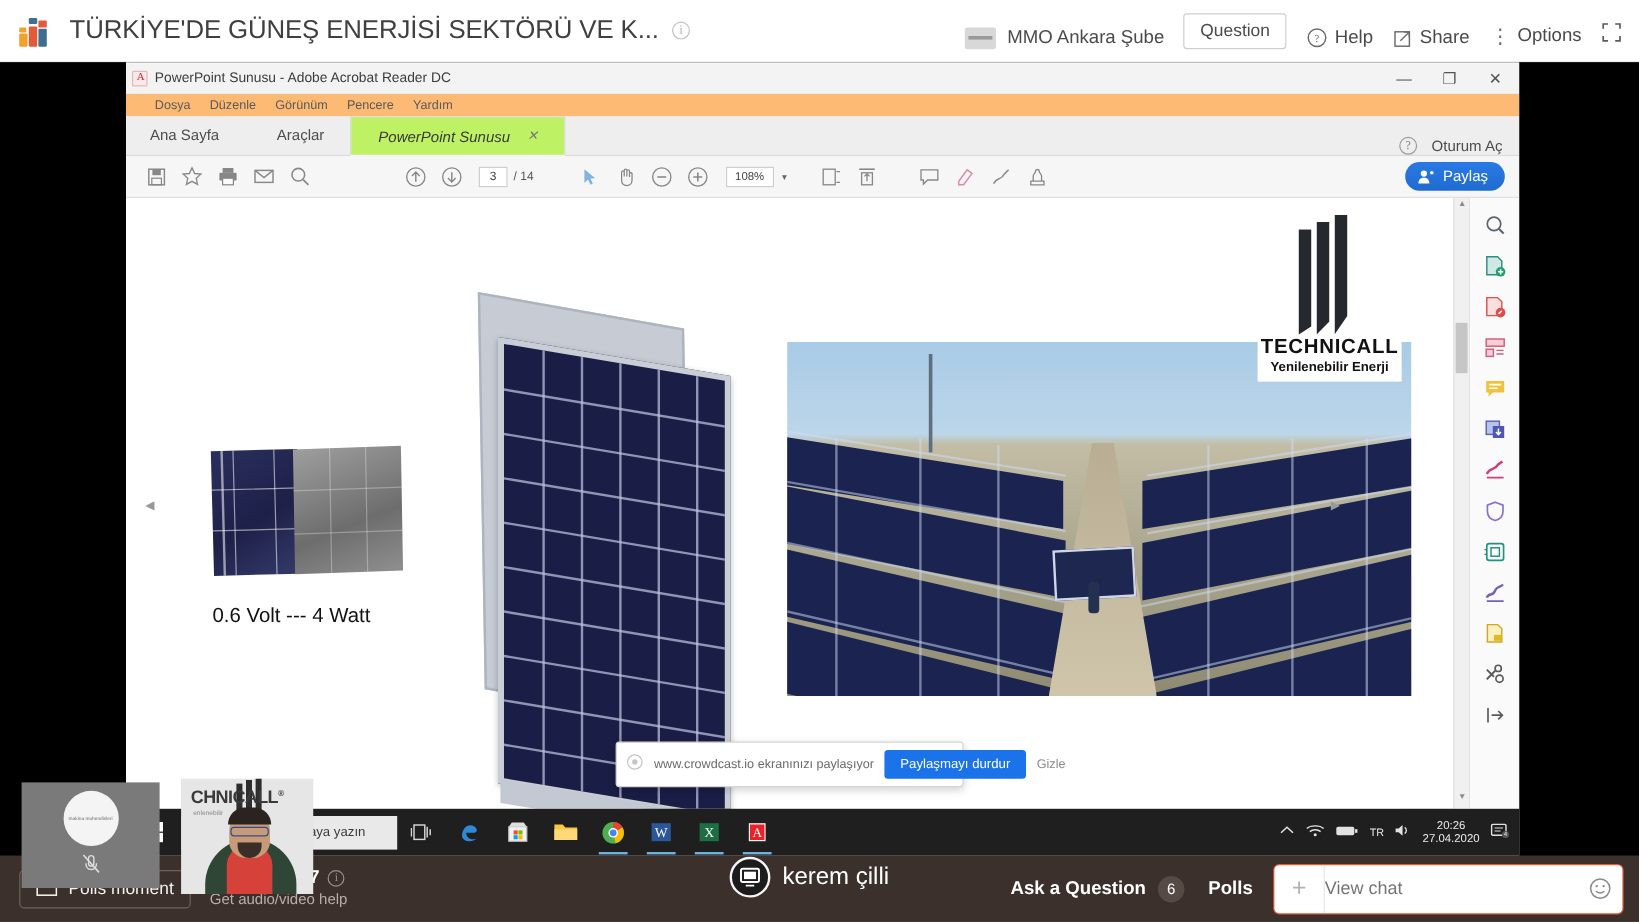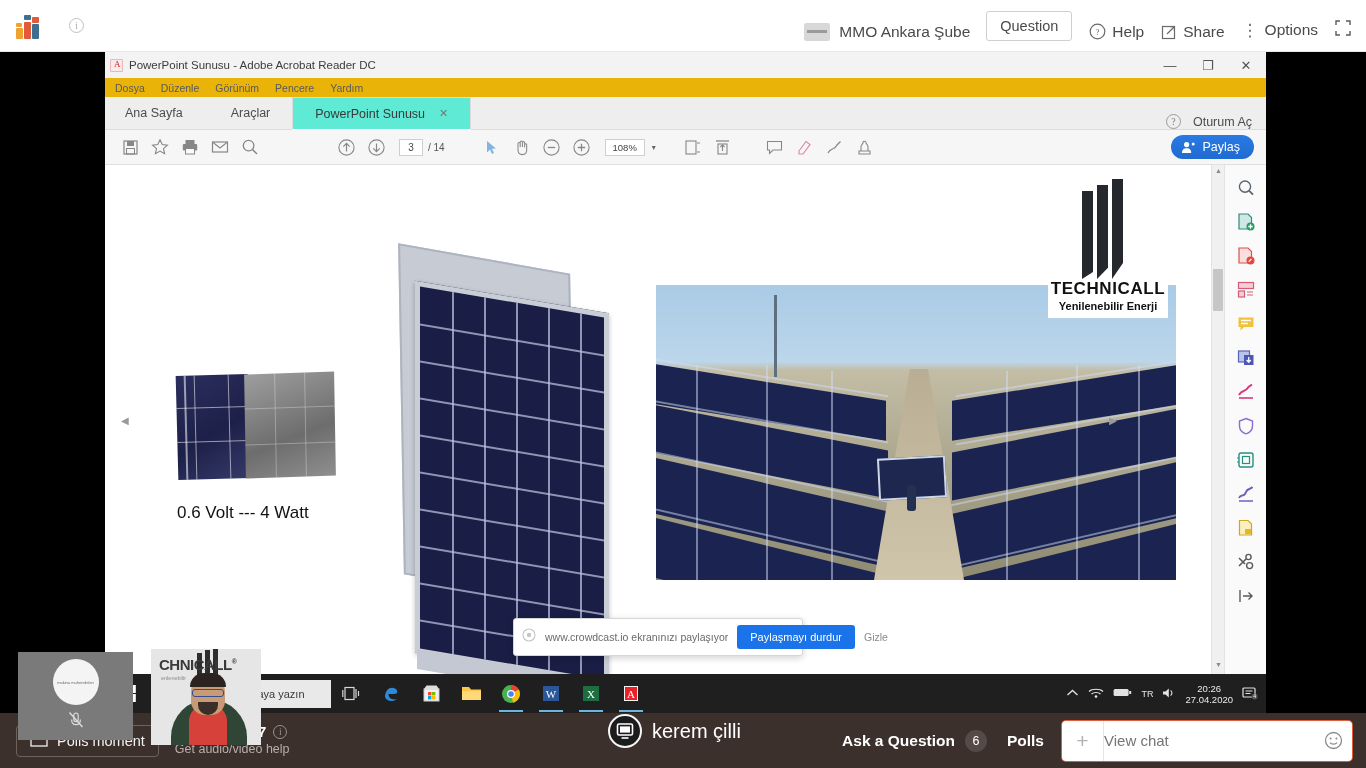--- a/index.html
+++ b/index.html
@@ -106,37 +106,37 @@
   #ac-title { font-size: 11.5px; color: #3c3c3c; }
   .win-btn {
     position: absolute; top: 0; width: 38px; height: 26px;
     display: flex; align-items: center; justify-content: center;
     color: #555; font-size: 13px; cursor: pointer;
   }
   #win-min { right: 77px; } #win-max { right: 39px; } #win-close { right: 1px; }
 
   #ac-menubar {
     height: 19px; display: flex; align-items: center;
-    padding-left: 10px; gap: 16px; background: #eab308;
+    padding-left: 24px; gap: 16px; background: #fdba74;
   }
   .ac-menu { font-size: 10.5px; color: #5a5a5a; cursor: pointer; }
 
   #ac-tabbar {
     height: 33px; background: #eeeeee; display: flex; align-items: flex-end;
     position: relative; border-bottom: 1px solid #dcdcdc;
   }
   .ac-tab {
     height: 33px; display: flex; align-items: center;
     padding: 0 22px; font-size: 12.5px; color: #4d4d4d; cursor: pointer;
   }
   .ac-tab.home { padding: 0 26px 0 20px; }
   .ac-tab.active {
-    background: #5eead4; color: #3a3a3a; border-left: 1px solid #dcdcdc;
+    background: #bef264; color: #3a3a3a; border-left: 1px solid #dcdcdc;
     border-right: 1px solid #dcdcdc; border-top: 1px solid #dcdcdc;
-    border-bottom: 1px solid #ffffff; margin-bottom: -1px;
+    border-bottom: 1px solid #ffffff; margin-bottom: -1px; font-style: italic;
   }
   .tab-x { margin-left: 14px; font-size: 11px; color: #777; }
   #ac-tab-right {
     margin-left: auto; display: flex; align-items: center; gap: 12px;
     padding-right: 14px; font-size: 12.5px; color: #4d4d4d;
   }
   #help-circ {
     width: 15px; height: 15px; border-radius: 50%; border: 1.2px solid #9a9a9a;
     color: #7a7a7a; font-size: 10px; line-height: 13px; text-align: center;
     font-family: "Liberation Serif", serif;
@@ -457,20 +457,21 @@
 
 <div id="top-header">
   <div id="cc-logo">
     <i class="lg6"></i>
       <i class="lg1"></i>
       <i class="lg2"></i>
       <i class="lg3"></i>
       <i class="lg4"></i>
       <i class="lg5"></i>
   </div>
+  <div id="header-title">TÜRKİYE'DE GÜNEŞ ENERJİSİ SEKTÖRÜ VE K...</div>
   <div id="title-info">i</div>
 
   <div id="header-right">
     <div id="org-avatar"></div>
     <div id="org-name">MMO Ankara Şube</div>
     <div id="following-btn">Question</div>
 
     <div class="hdr-action">
       <span class="hdr-ic">
         <svg width="17" height="17" viewBox="0 0 17 17">

